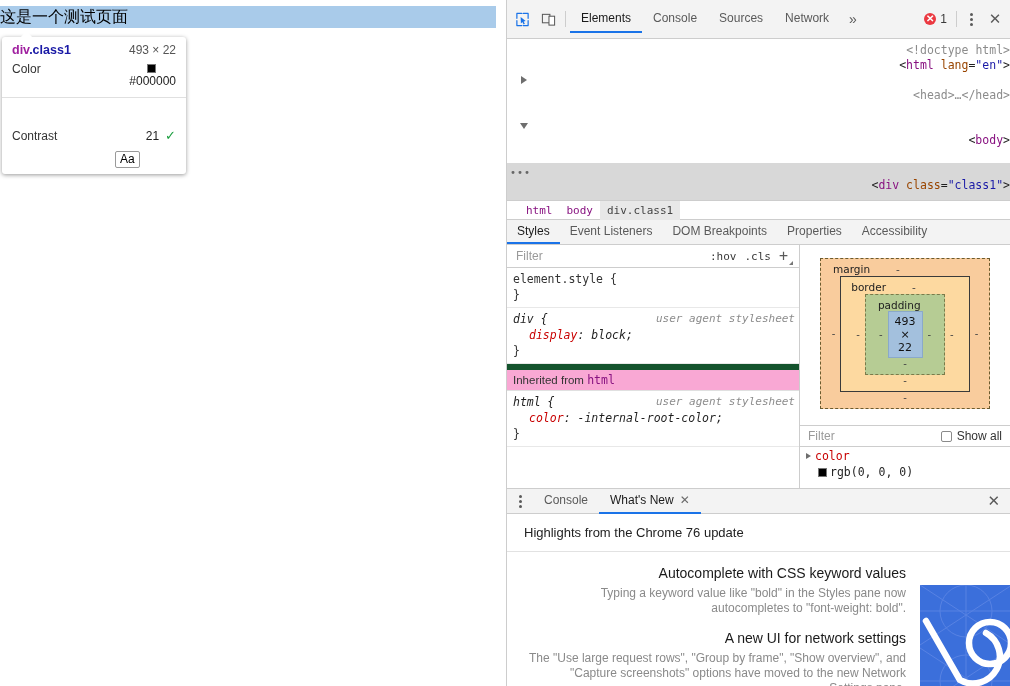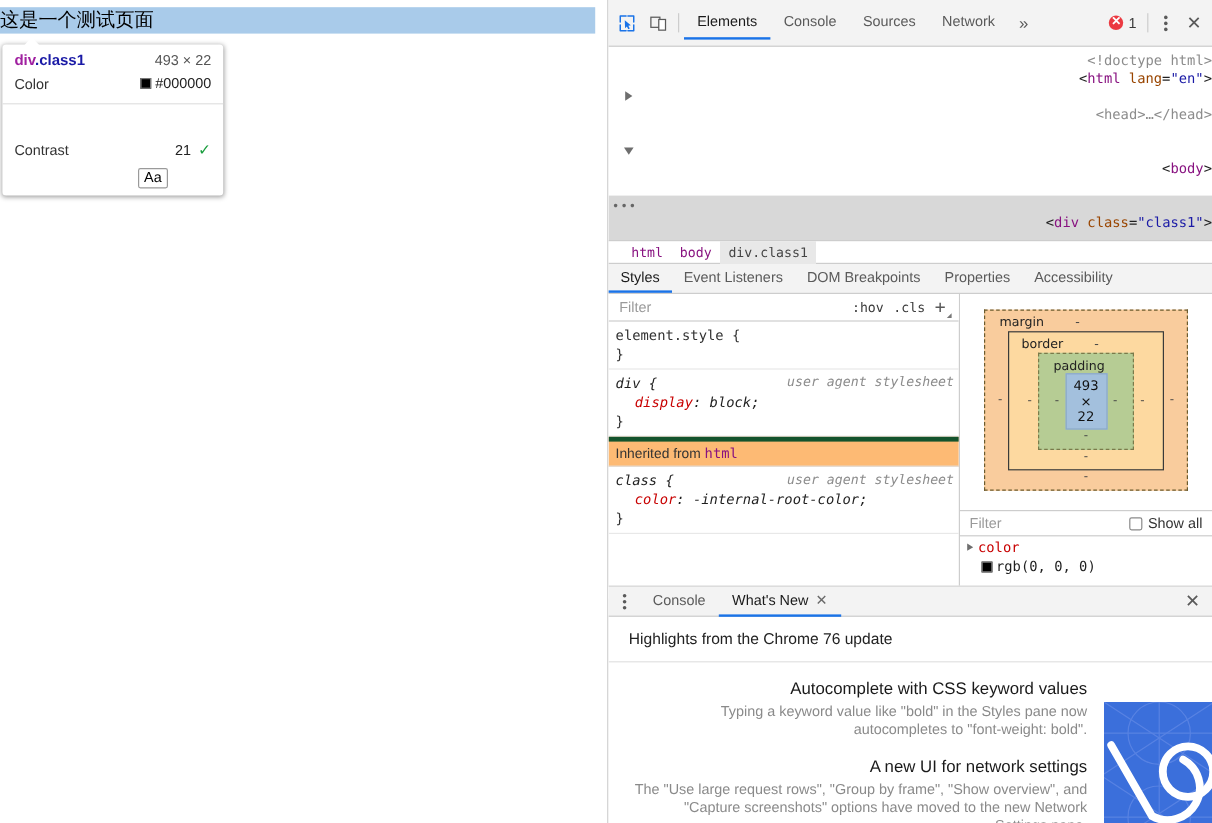--- a/index.html
+++ b/index.html
@@ -52,21 +52,21 @@
     display: flex; align-items: baseline;
     line-height: 17px;
     white-space: nowrap;
   }
   .tt-row-first { justify-content: space-between; margin-bottom: 2px; }
   .tt-tag { font-weight: bold; font-size: 12.5px; }
   .tt-tag .t-el { color: #a020a0; }
   .tt-tag .t-cls { color: #1a1aa6; }
   .tt-dims { color: #555; font-size: 12px; }
   .tt-label { color: #333; width: 42px; flex: 0 0 42px; font-size: 12px; }
-  .tt-val { color: #222; font-size: 12px; display:flex; align-items:center; }
+  .tt-val { color: #222; font-size: 12px; display:flex; align-items:center;flex-direction:column; }
   .swatch {
     display: inline-block; width: 9px; height: 9px;
     background: #000; border: 1px solid #777;
     margin-right: 3px; position: relative; top: 0px;
   }
   .tt-sep { height: 1px; background: #e0e0e0; margin: 3px 0 0 0; }
   .tt-contrast {
     display: flex; align-items: center; justify-content: space-between;
     padding: 5px 10px 6px 10px;
   }
@@ -220,24 +220,24 @@
     border-bottom: 1px solid #e8e8e8;
     color: #333;
   }
   .sel-name { color: #1f1f1f; font-style: italic; }
   .origin { float: right; color: #8c8c8c; font-style: italic; font-size:11px; padding-right:4px;}
   .prop { color: #c80000; padding-left: 16px; font-style: italic; }
   .pval { color: #1f1f1f; font-style: italic; }
   .inherited-hdr {
     font-family: "Liberation Sans", sans-serif;
     font-size: 11.5px; color: #333;
-    background: #fdba74;
+    background: #f9a8d4;
     padding: 3px 0 3px 6px;
     border-bottom: 1px solid #e0e0e0;
-    border-top: 4px solid #14532d;
+    border-top: 6px solid #14532d;
   }
   .inherited-hdr code { font-family: "DejaVu Sans Mono","Liberation Mono",monospace; color:#881280; }
 
   
   #computed-pane { flex:1; background:#fff; overflow:hidden; position:relative; }
   #boxmodel-wrap { padding: 13px 0 0 0; display:flex; justify-content:center; }
   .bm {
     position: relative;
     font-family: "DejaVu Sans", "Liberation Sans", sans-serif;
     font-size: 10.5px; color: #222;
@@ -469,21 +469,21 @@
           <div><span class="prop">display</span><span class="pval">: </span><span class="pval">block;</span></div>
           <div>}</div>
         </div>
 
         <div class="inherited-hdr">
           <span>Inherited from</span>
           <code>html</code>
         </div>
 
         <div class="rule">
-          <div><span class="sel-name">class {</span><span class="origin">user agent stylesheet</span></div>
+          <div><span class="sel-name">html {</span><span class="origin">user agent stylesheet</span></div>
           <div><span class="prop">color</span><span class="pval">: </span><span class="pval">-internal-root-color;</span></div>
           <div>}</div>
         </div>
       </div>
 
       <div id="computed-pane">
         <div id="boxmodel-wrap">
           <div class="bm">
             <div class="bm-margin">
               <div class="bm-lbl"><span>margin</span><span class="dash">-</span></div>

